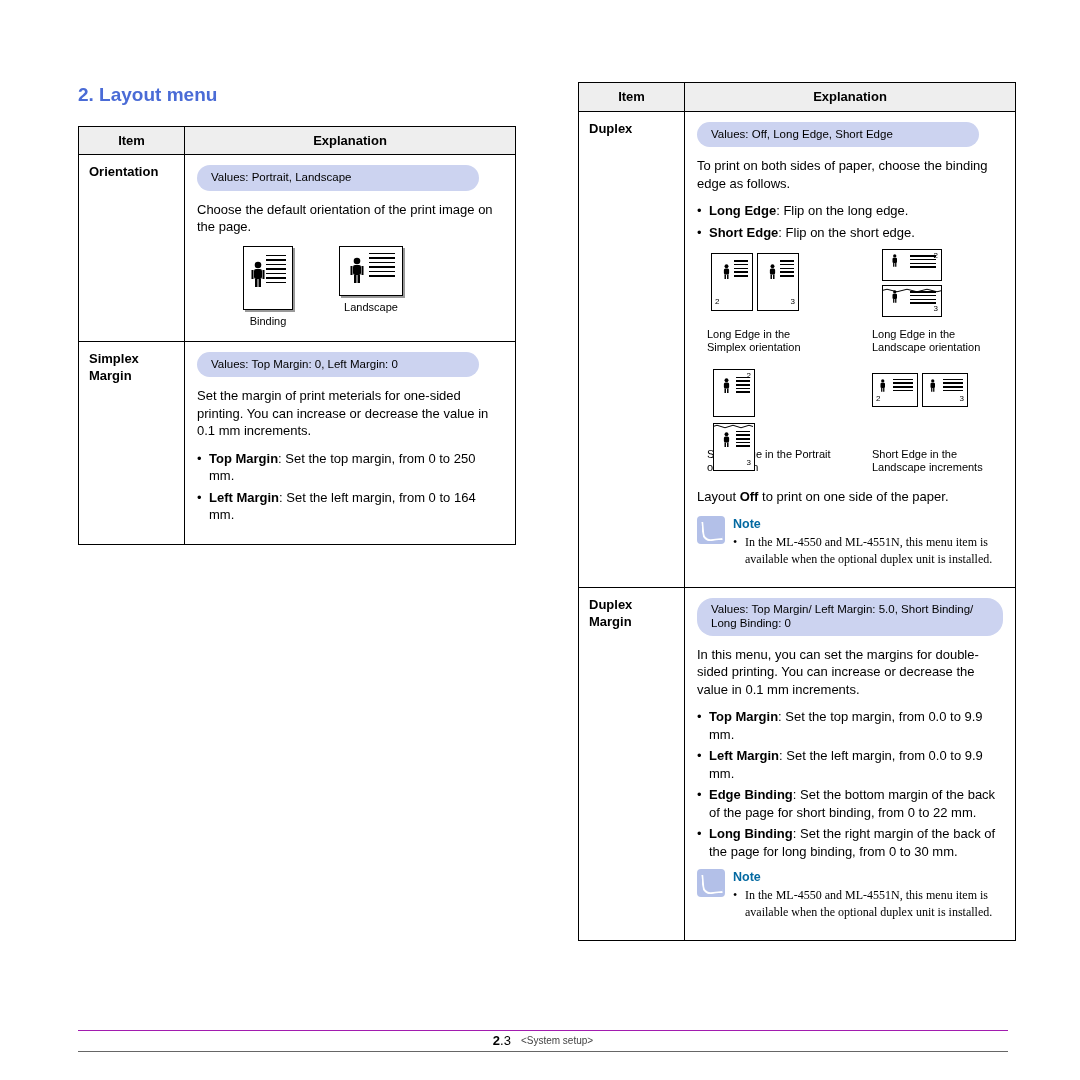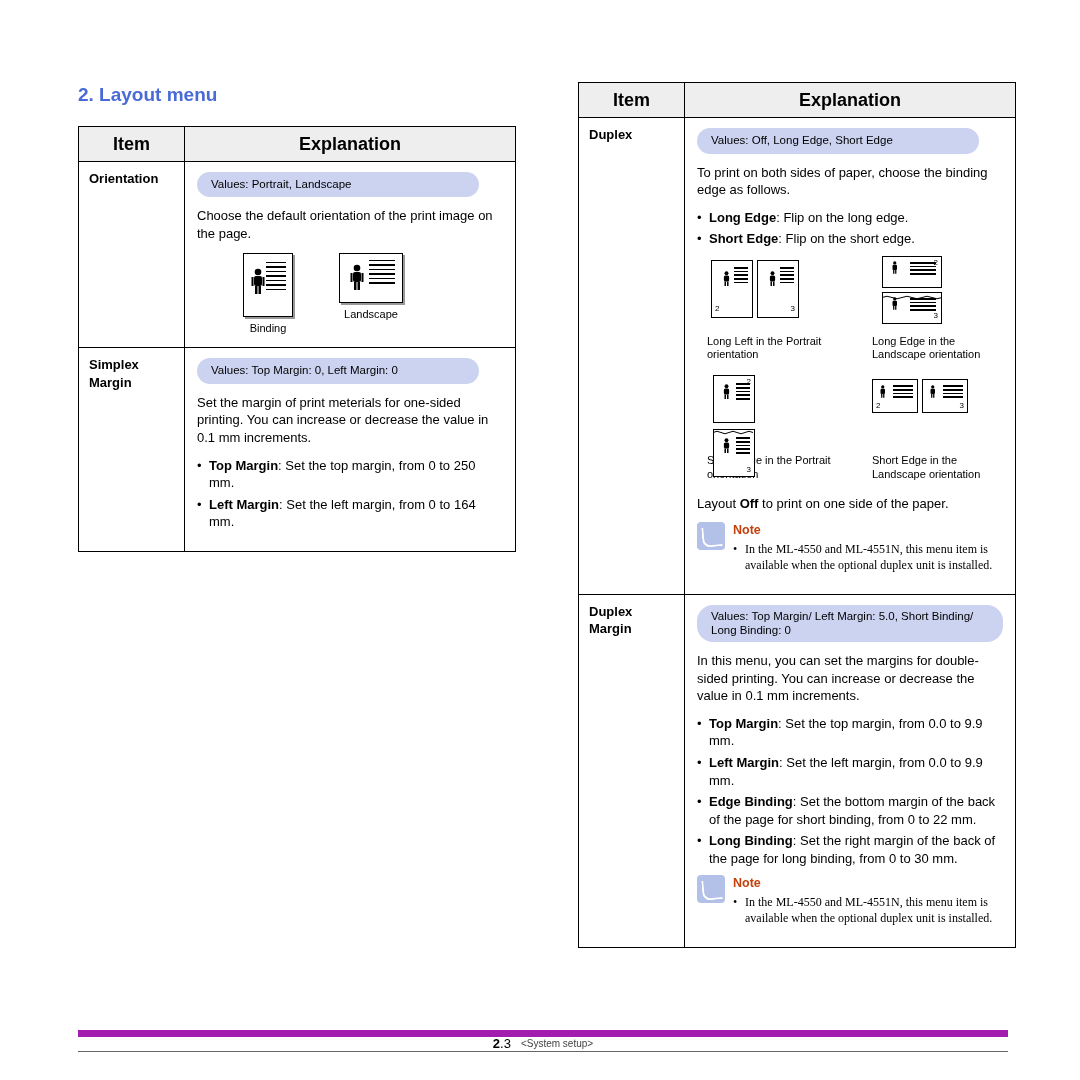--- a/index.html
+++ b/index.html
@@ -31,21 +31,21 @@
     border-collapse: collapse;
     width: 100%;
     border: 1px solid #000;
   }
   table.menu th {
     background: #eee;
     border: 1px solid #000;
     padding: 5px 6px;
     font-weight: bold;
     text-align: center;
-    font-size: 18px;
+    font-size: 13px;
   }
   table.menu td {
     border: 1px solid #000;
     vertical-align: top;
   }
   td.item {
     width: 106px;
     font-weight: bold;
     padding: 8px 6px 6px 10px;
   }
@@ -94,28 +94,28 @@
   .dpage.left { left:4px; top:4px; }
   .dpage.right { left:50px; top:4px; }
   .dpage .pn { position:absolute; font-size:8px; }
   .dpage .mini { position:absolute; left:10px; top:10px; transform: scale(0.75); transform-origin: top left; }
   .dpage .lines2 { position:absolute; right:4px; top:6px; width:14px; }
   .dpage .lines2 .line { margin-bottom:2.2px; }
 
   .note-row { display:flex; align-items:flex-start; gap:8px; margin-top:6px; }
   .note-icon { width:28px; height:28px; background:#b3c0e8; border-radius:4px; flex-shrink:0; position:relative; }
   .note-icon::after { content:""; position:absolute; left:5px; top:5px; width:18px; height:18px; border:2px solid #fff; border-right:none; border-top:none; transform: rotate(-5deg); border-radius: 0 0 0 8px; }
-  .note-body .note-title { color:#c2410c; font-weight:bold; font-size:12.5px; margin-bottom:2px; }
+  .note-body .note-title { color:#0369a1; font-weight:bold; font-size:12.5px; margin-bottom:2px; }
   .note-body ul li { padding-left:12px; position:relative; font-size:12px;font-family:Liberation Serif, serif; }
   .note-body ul li::before { content:"•"; position:absolute; left:0; }
 
   .footer {
     position: absolute;
     left: 78px; right: 72px; bottom: 28px;
-    border-top: 7px solid #a21caf;
+    border-top: 1px solid #a21caf;
     border-bottom: 1px solid #666;
     height: 22px;
     display:flex; align-items:center; justify-content:center;
     font-size: 11px;
     gap: 10px;
   }
   .footer .pn { font-size:13px; }
   .footer .pn .big { font-weight:bold; }
   .footer .sec { color:#444; font-size:10px; }
 </style>
@@ -252,21 +252,21 @@
                   <div class="lines2">
                           <div class="line"></div>
                           <div class="line"></div>
                           <div class="line"></div>
                           <div class="line"></div>
                           <div class="line"></div>
                         </div>
                 </div>
               </div>
                   </div>
-              <div class="dlbl">Long Left in the Portrait orientation</div>
+              <div class="dlbl">Long Edge in the Simplex orientation</div>
             </div>
             <div class="dfig">
               <div class="dicon">
                     <div class="dpages" style="height:76px;">
                 <div class="dpage" style="left:10px;top:0;width:60px;height:32px;">
                         <span class="pn" style="right:3px;top:1px;">2</span>
                   <div class="mini" style="left:8px;top:4px;"><svg width="10" height="18">
                             <circle cx="5" cy="2.6" r="2.2" fill="#000"></circle>
                             <rect x="2" y="5" width="6" height="7" rx="1.5" fill="#000"></rect>
                             <rect x="2.8" y="12" width="1.7" height="5" fill="#000"></rect>
@@ -371,21 +371,21 @@
                           </svg></div>
                   <div class="lines2" style="right:4px;top:5px;width:20px;">
                           <div class="line"></div>
                           <div class="line"></div>
                           <div class="line"></div>
                           <div class="line"></div>
                         </div>
                 </div>
               </div>
                   </div>
-              <div class="dlbl">Short Edge in the Landscape orientation</div>
+              <div class="dlbl">Short Edge in the Landscape increments</div>
             </div>
           </div>
 
           <p><span>Layout </span><span class="bold">Off</span><span> to print on one side of the paper.</span></p>
 
           <div class="note-row">
             <div class="note-icon"></div>
             <div class="note-body">
               <div class="note-title">Note</div>
               <ul>

